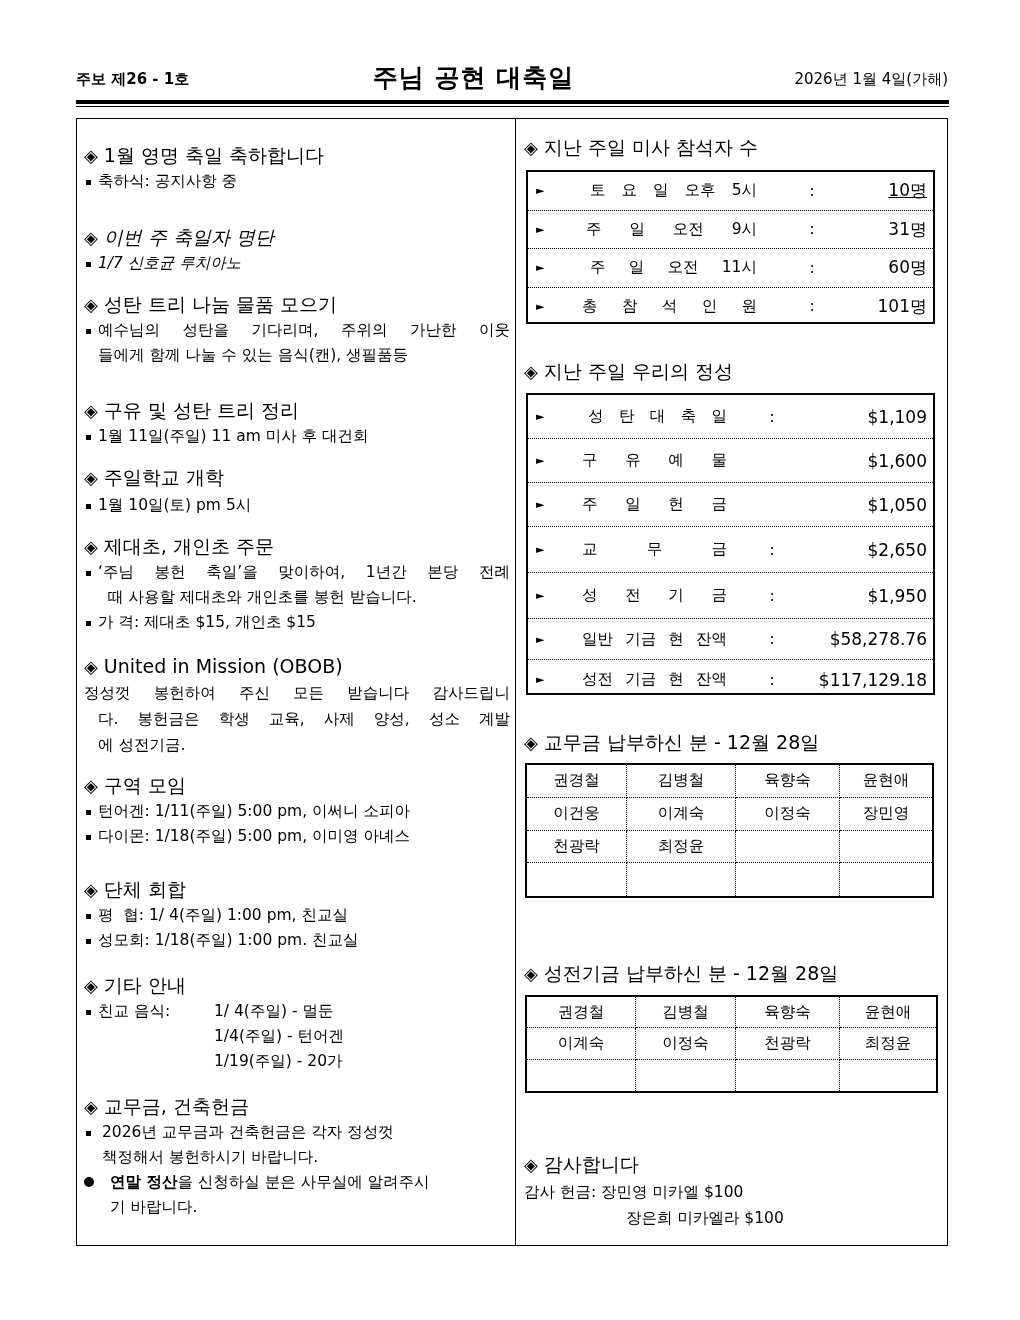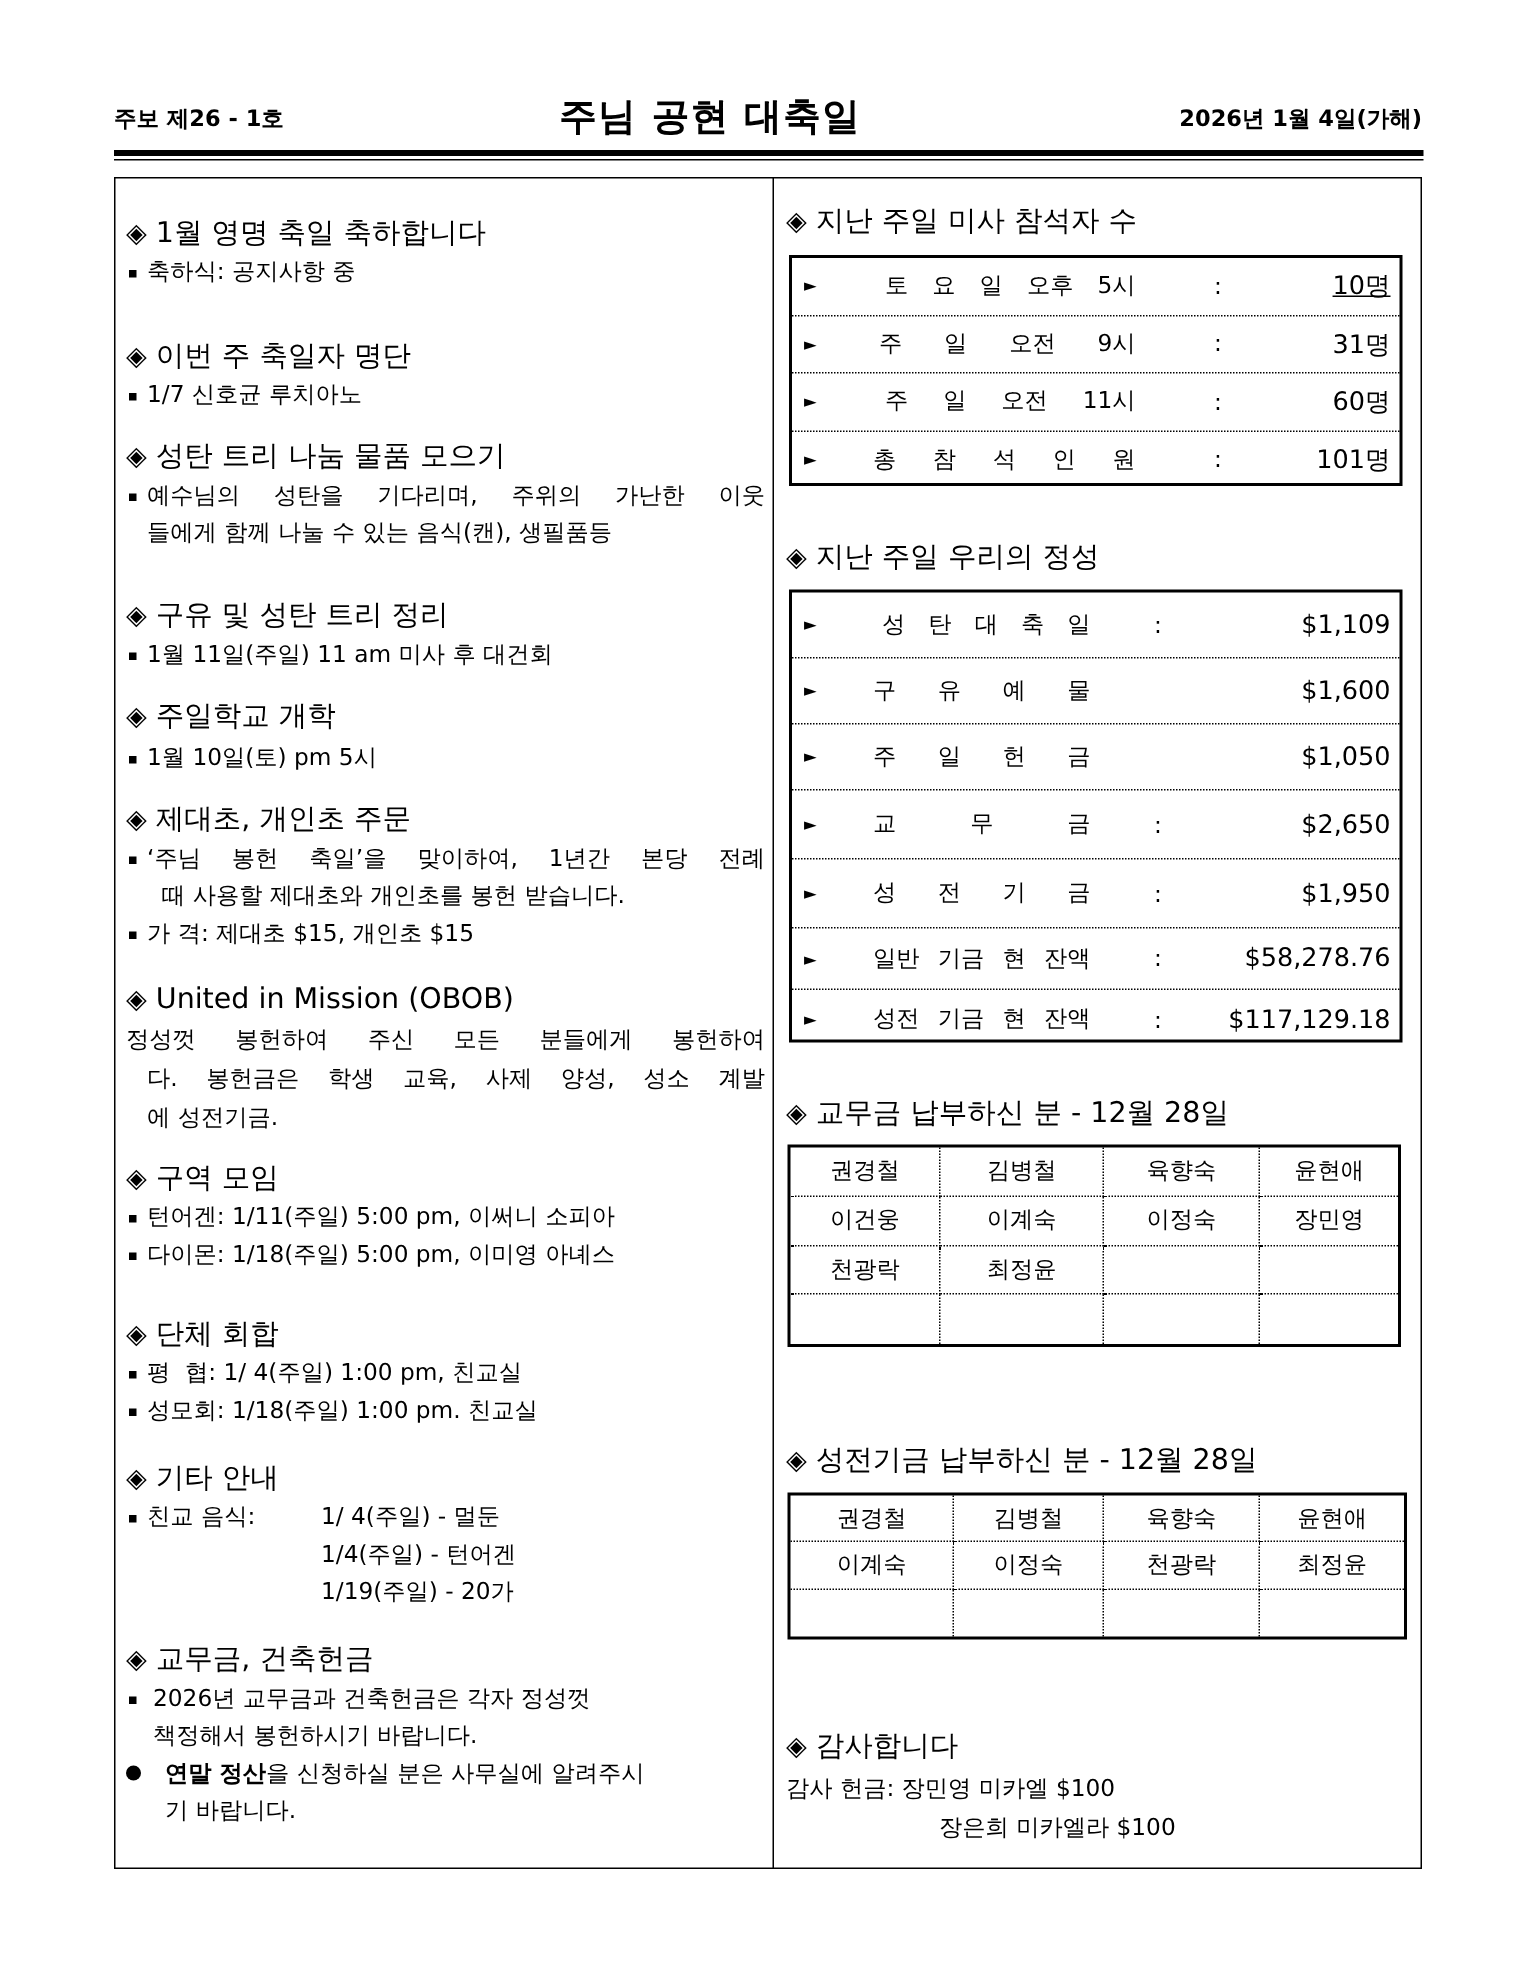--- a/index.html
+++ b/index.html
@@ -1,20 +1,20 @@
 <!DOCTYPE html>
 <html><head>
 <meta charset="utf-8">
 <style>
   html, body { margin: 0; padding: 0; background: #ffffff; }
   body { width: 1020px; height: 1320px; position: relative; font-family: "DejaVu Sans", "Liberation Sans", sans-serif; color: #000; overflow: hidden; }
 
   .hdr-left { position: absolute; left: 76px; top: 70px; font-size: 15px; font-weight: bold; }
   .hdr-title { position: absolute; left: 0; width: 947px; top: 61px; text-align: center; font-size: 25px; font-weight: bold; letter-spacing: 1px; }
-  .hdr-right { position: absolute; right: 72px; top: 70px; font-size: 15px; font-weight: bold; }
+  .hdr-right { position: absolute; right: 72px; top: 70px; font-size: 15px; font-weight: normal; }
   .hdr-rule { position: absolute; left: 76px; width: 873px; top: 100px; height: 4px; background: #000; }
   .hdr-rule2 { position: absolute; left: 76px; width: 873px; top: 106px; height: 1px; background: #000; }
 
   .frame { position: absolute; left: 76px; top: 118px; width: 872px; height: 1128px; border: 1px solid #000; box-sizing: border-box; }
   .divider { position: absolute; left: 515px; top: 118px; width: 1px; height: 1128px; background: #000; }
 
   .col { position: absolute; }
   .left-col { left: 84px; width: 426px; top: 130px; }
   .right-col { left: 522px; width: 420px; top: 118px; }
 
@@ -52,21 +52,21 @@
 <div class="frame"></div>
 <div class="divider"></div>
 
 <div class="col left-col">
 
   <div style="position:absolute; top:12px; width:426px;">
     <div class="sec-title"><span class="dia">◈</span><span>1월 영명 축일 축하합니다</span></div>
     <div class="item"><span class="sq"></span><span>축하식: 공지사항 중</span></div>
   </div>
 
-  <div style="position:absolute; top:94px; width:426px;">
+  <div style="position:absolute; top:94px; width:426px;font-style:italic;">
     <div class="sec-title"><span class="dia">◈</span><span>이번 주 축일자 명단</span></div>
     <div class="item"><span class="sq"></span><span>1/7 신호균 루치아노</span></div>
   </div>
 
   <div style="position:absolute; top:161px; width:426px;">
     <div class="sec-title"><span class="dia">◈</span><span>성탄 트리 나눔 물품 모으기</span></div>
     <div class="item wrap"><span class="sq"></span><span>예수님의 성탄을 기다리며, 주위의 가난한 이웃</span></div>
     <div class="item"><span>들에게 함께 나눌 수 있는 음식(캔), 생필품등</span></div>
   </div>
 
@@ -82,21 +82,21 @@
 
   <div style="position:absolute; top:403px; width:426px;">
     <div class="sec-title"><span class="dia">◈</span><span>제대초, 개인초 주문</span></div>
     <div class="item wrap"><span class="sq"></span><span>‘주님 봉헌 축일’을 맞이하여, 1년간 본당 전례</span></div>
     <div class="item" style="padding-left:24px;"><span>때 사용할 제대초와 개인초를 봉헌 받습니다.</span></div>
     <div class="item"><span class="sq"></span><span>가 격: 제대초 $15, 개인초 $15</span></div>
   </div>
 
   <div style="position:absolute; top:523px; width:426px;">
     <div class="sec-title"><span class="dia">◈</span><span>United in Mission (OBOB)</span></div>
-    <div class="plain" style="text-align:justify; text-align-last:justify;">정성껏 봉헌하여 주신 모든 분들에게 봉헌하여</div>
+    <div class="plain" style="text-align:justify; text-align-last:justify;">정성껏 봉헌하여 주신 모든 받습니다 감사드립니</div>
     <div class="plain" style="padding-left:14px; text-align:justify; text-align-last:justify;">다. 봉헌금은 학생 교육, 사제 양성, 성소 계발</div>
     <div class="plain" style="padding-left:14px;">에 성전기금.</div>
   </div>
 
   <div style="position:absolute; top:642px; width:426px;">
     <div class="sec-title"><span class="dia">◈</span><span>구역 모임</span></div>
     <div class="item"><span class="sq"></span><span>턴어겐: 1/11(주일) 5:00 pm, 이써니 소피아</span></div>
     <div class="item"><span class="sq"></span><span>다이몬: 1/18(주일) 5:00 pm, 이미영 아녜스</span></div>
   </div>
 

